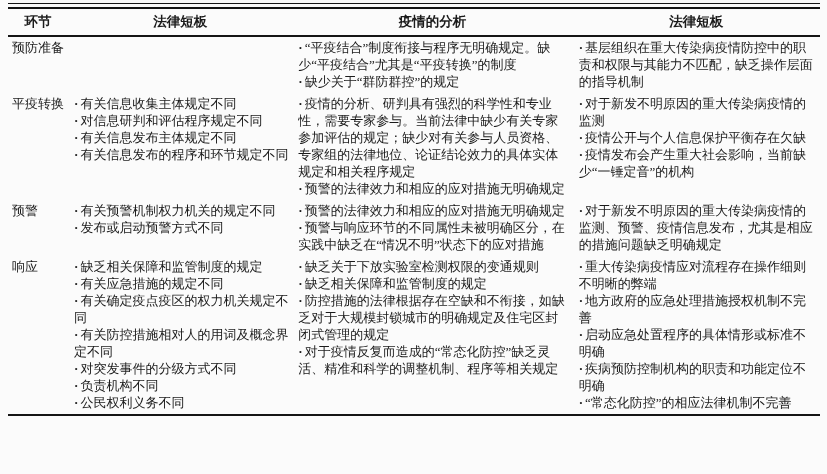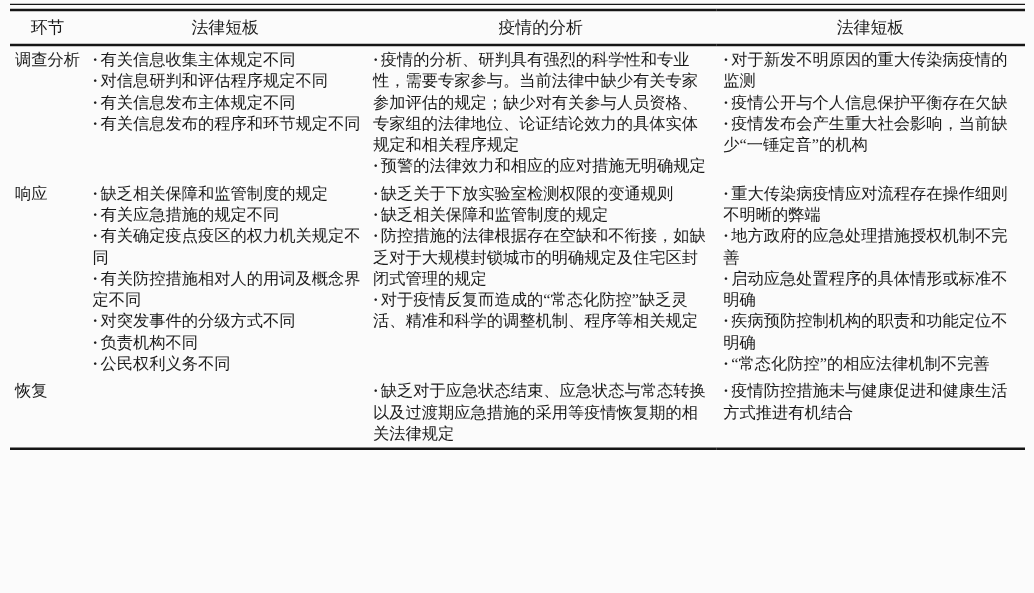--- a/index.html
+++ b/index.html
@@ -24,21 +24,21 @@
   table.legal-table {
     width: 100%;
     table-layout: fixed;
     border-collapse: collapse;
     border-top: 2px solid #151515;
     border-bottom: 2px solid #151515;
     font-size: 13px;
     line-height: 17px;
   }
   thead th {
-    font-weight: normal;
+    font-weight: bold;
     font-size: 13.5px;
     text-align: center;
     padding: 4px 2px 5px 2px;
     border-bottom: 2px solid #151515;
   }
   tbody td {
     vertical-align: top;
     padding: 2px 3px 3px 6px;
   }
   tbody td.stage {
@@ -66,35 +66,60 @@
     <thead>
       <tr>
         <th>环节</th>
         <th>法律短板</th>
         <th>疫情的分析</th>
         <th>法律短板</th>
       </tr>
     </thead>
     <tbody id="table-body">
         <tr>
-          <td class="stage">调查分析</td>
+          <td class="stage">预防准备</td>
+          <td></td>
+          <td>
+            <div class="bullet">“平疫结合”制度衔接与程序无明确规定。缺少“平疫结合”尤其是“平疫转换”的制度</div>
+            <div class="bullet">缺少关于“群防群控”的规定</div>
+          </td>
+          <td>
+            <div class="bullet">基层组织在重大传染病疫情防控中的职责和权限与其能力不匹配，缺乏操作层面的指导机制</div>
+          </td>
+        </tr>
+        <tr>
+          <td class="stage">平疫转换</td>
           <td>
             <div class="bullet">有关信息收集主体规定不同</div>
             <div class="bullet">对信息研判和评估程序规定不同</div>
             <div class="bullet">有关信息发布主体规定不同</div>
             <div class="bullet">有关信息发布的程序和环节规定不同</div>
           </td>
           <td>
             <div class="bullet">疫情的分析、研判具有强烈的科学性和专业性，需要专家参与。当前法律中缺少有关专家参加评估的规定；缺少对有关参与人员资格、专家组的法律地位、论证结论效力的具体实体规定和相关程序规定</div>
             <div class="bullet">预警的法律效力和相应的应对措施无明确规定</div>
           </td>
           <td>
             <div class="bullet">对于新发不明原因的重大传染病疫情的监测</div>
             <div class="bullet">疫情公开与个人信息保护平衡存在欠缺</div>
             <div class="bullet">疫情发布会产生重大社会影响，当前缺少“一锤定音”的机构</div>
+          </td>
+        </tr>
+        <tr>
+          <td class="stage">预警</td>
+          <td>
+            <div class="bullet">有关预警机制权力机关的规定不同</div>
+            <div class="bullet">发布或启动预警方式不同</div>
+          </td>
+          <td>
+            <div class="bullet">预警的法律效力和相应的应对措施无明确规定</div>
+            <div class="bullet">预警与响应环节的不同属性未被明确区分，在实践中缺乏在“情况不明”状态下的应对措施</div>
+          </td>
+          <td>
+            <div class="bullet">对于新发不明原因的重大传染病疫情的监测、预警、疫情信息发布，尤其是相应的措施问题缺乏明确规定</div>
           </td>
         </tr>
         <tr>
           <td class="stage">响应</td>
           <td>
             <div class="bullet">缺乏相关保障和监管制度的规定</div>
             <div class="bullet">有关应急措施的规定不同</div>
             <div class="bullet">有关确定疫点疫区的权力机关规定不同</div>
             <div class="bullet">有关防控措施相对人的用词及概念界定不同</div>
             <div class="bullet">对突发事件的分级方式不同</div>
@@ -108,26 +133,16 @@
             <div class="bullet">对于疫情反复而造成的“常态化防控”缺乏灵活、精准和科学的调整机制、程序等相关规定</div>
           </td>
           <td>
             <div class="bullet">重大传染病疫情应对流程存在操作细则不明晰的弊端</div>
             <div class="bullet">地方政府的应急处理措施授权机制不完善</div>
             <div class="bullet">启动应急处置程序的具体情形或标准不明确</div>
             <div class="bullet">疾病预防控制机构的职责和功能定位不明确</div>
             <div class="bullet">“常态化防控”的相应法律机制不完善</div>
           </td>
         </tr>
-        <tr>
-          <td class="stage">恢复</td>
-          <td></td>
-          <td>
-            <div class="bullet">缺乏对于应急状态结束、应急状态与常态转换以及过渡期应急措施的采用等疫情恢复期的相关法律规定</div>
-          </td>
-          <td>
-            <div class="bullet">疫情防控措施未与健康促进和健康生活方式推进有机结合</div>
-          </td>
-        </tr>
       </tbody>
   </table>
 
 </div>
 
 </body></html>

